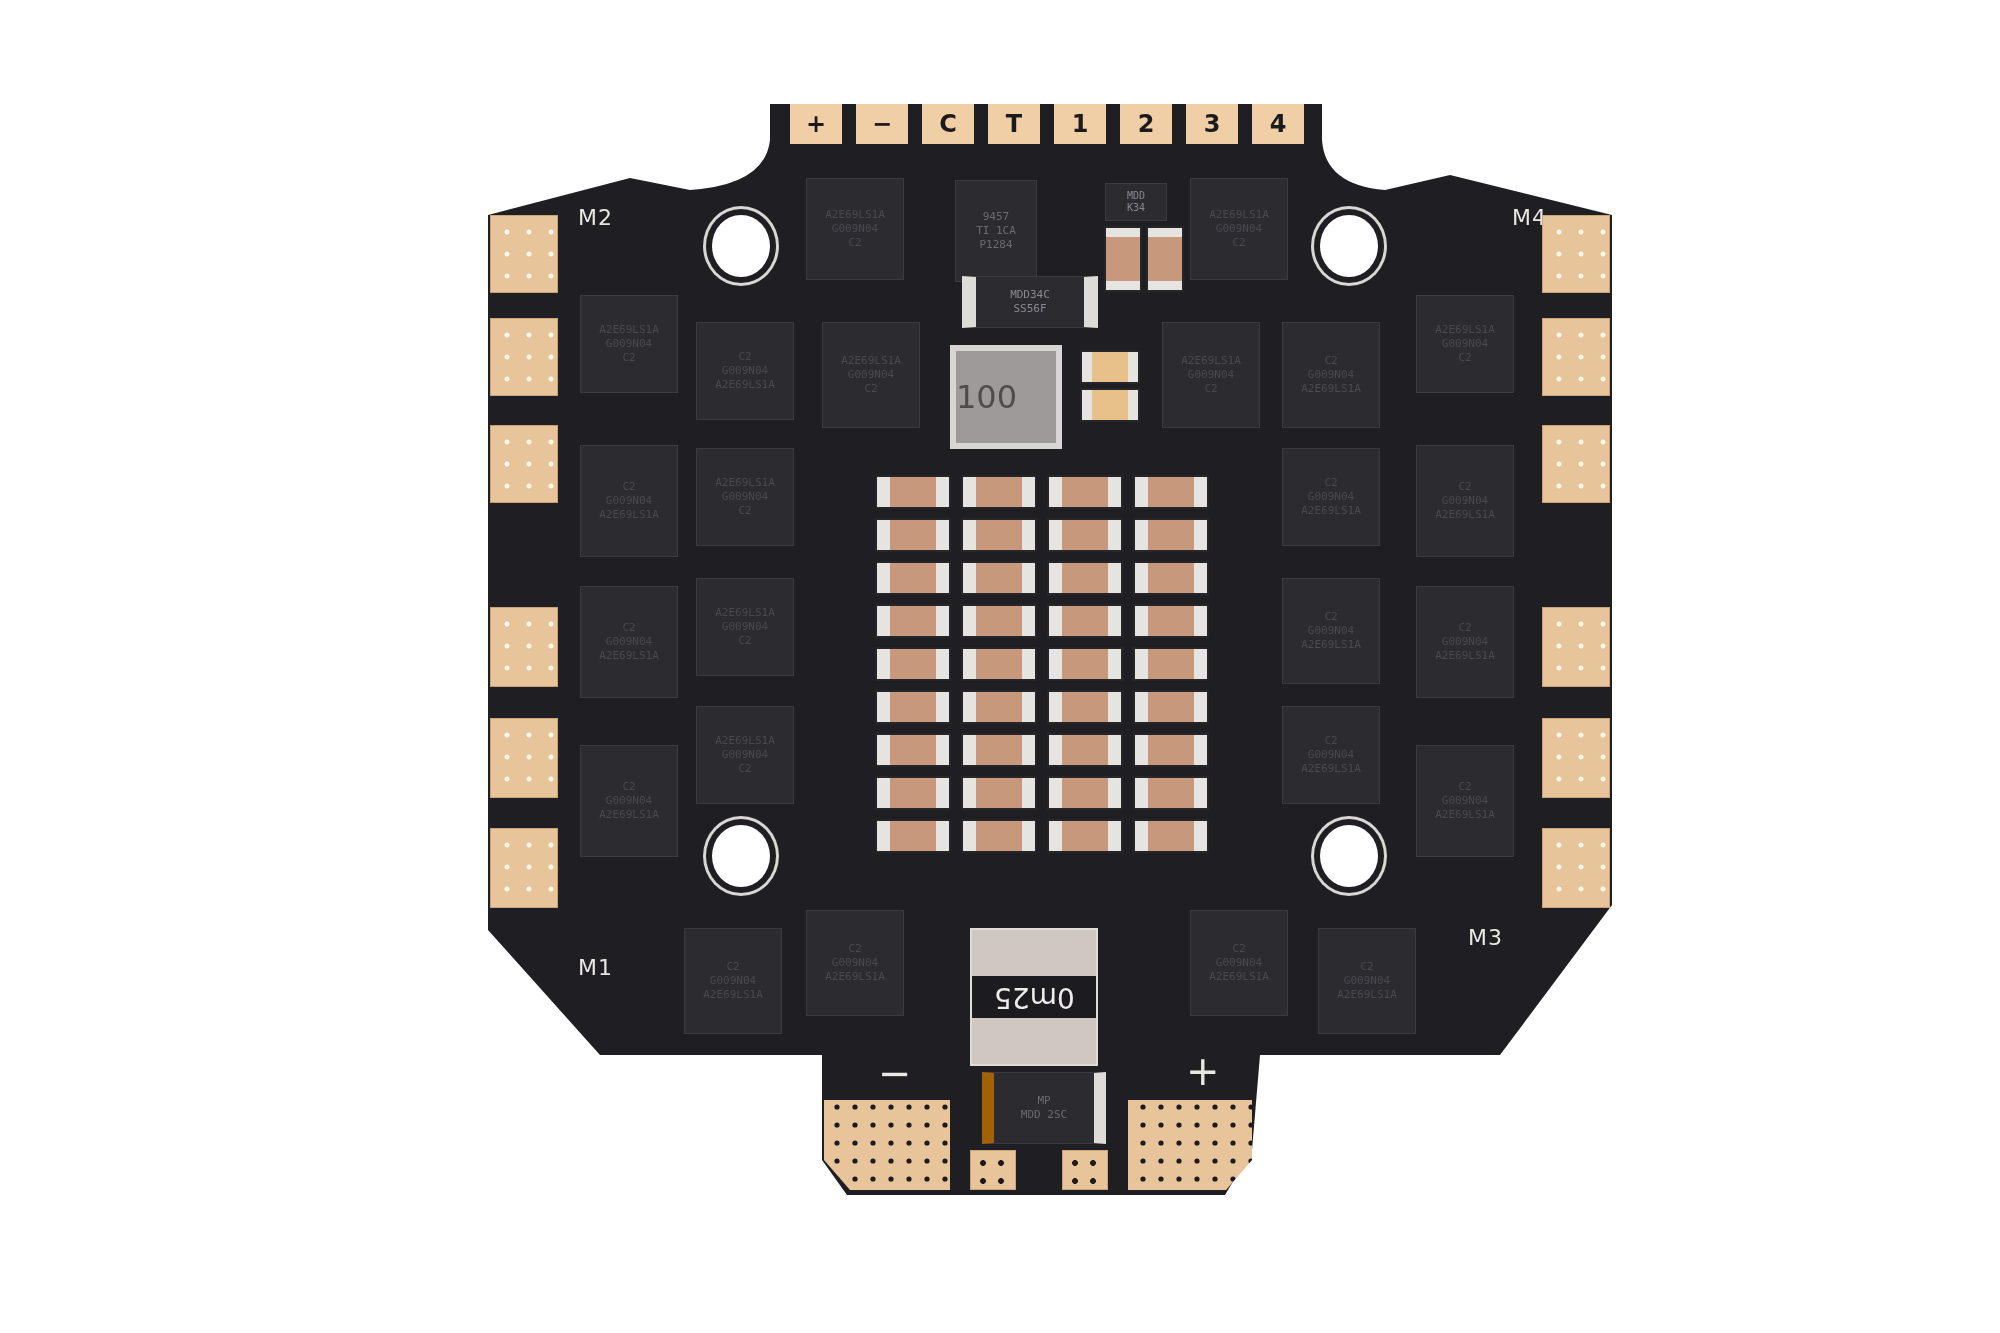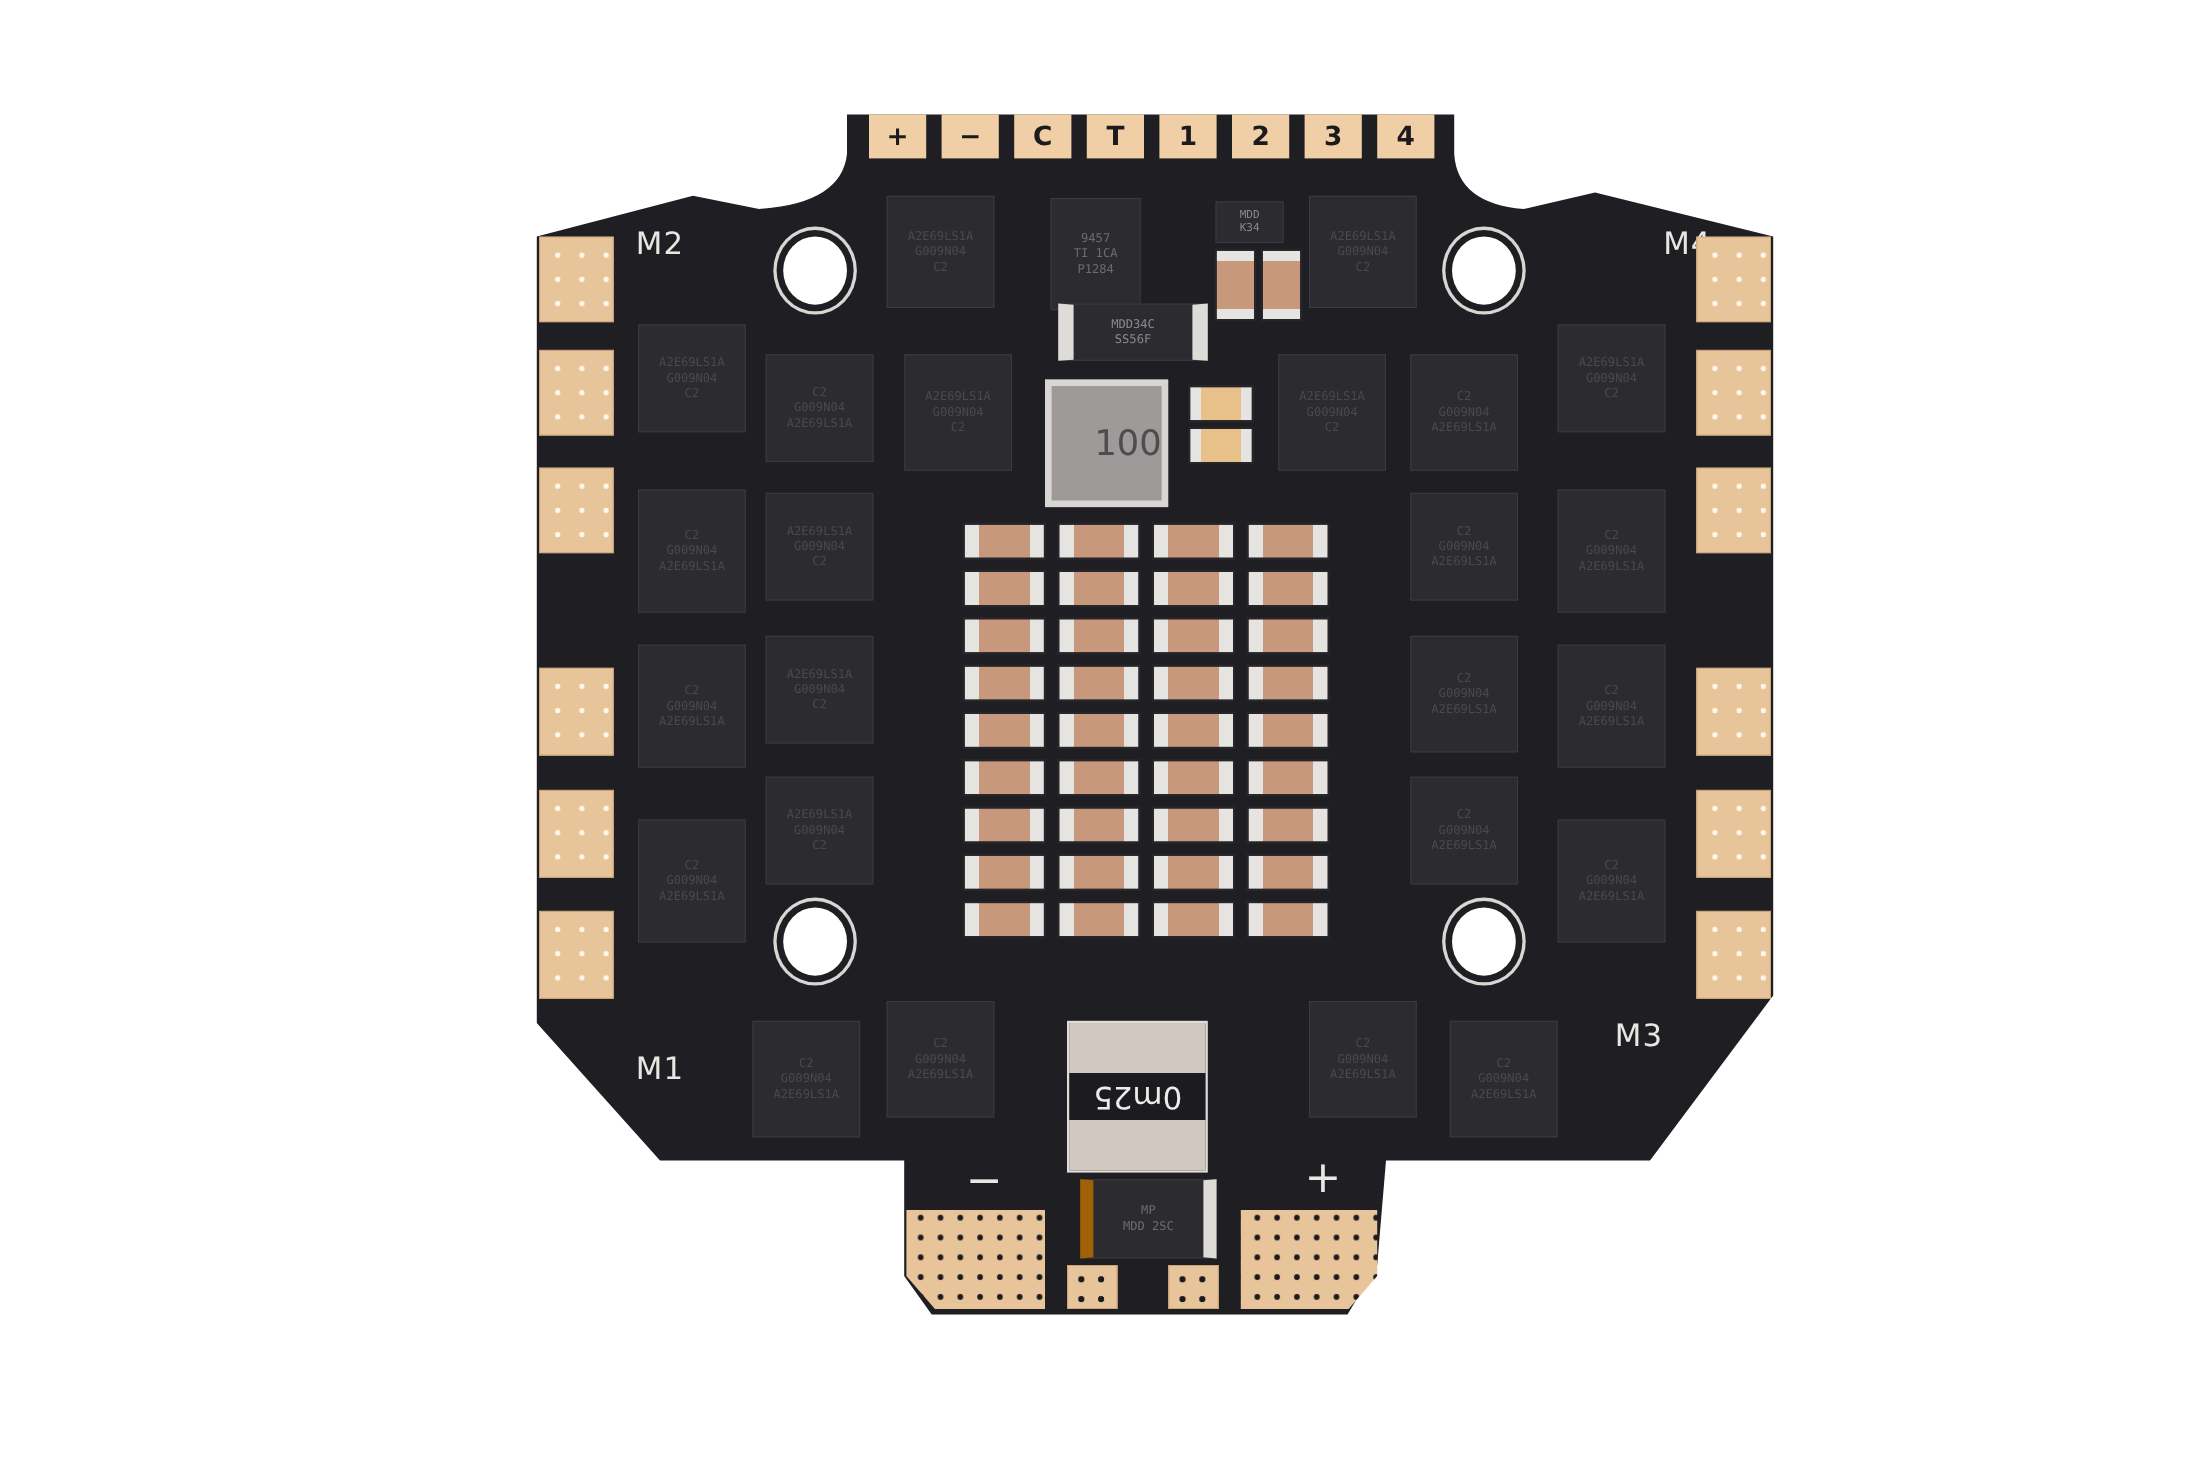--- a/index.html
+++ b/index.html
@@ -1,19 +1,19 @@
 <!DOCTYPE html>
 <html><head>
 <meta charset="utf-8">
 <style>
   html,body{margin:0;padding:0;background:#ffffff;}
   body{width:2000px;height:1333px;position:relative;overflow:hidden;font-family:"DejaVu Sans Mono",monospace;}
   #stage{position:absolute;left:0;top:0;width:2000px;height:1333px;}
   .abs{position:absolute;}
-  .silk{color:#e9e7e2;font-family:"DejaVu Sans",sans-serif;font-size:28px;letter-spacing:1px;}
+  .silk{color:#e9e7e2;font-family:"DejaVu Sans",sans-serif;font-size:22px;letter-spacing:1px;}
   .pad{background:#e8c49a;box-shadow:inset 0 0 0 1px #caa379;}
   .pad-dots{background-image:radial-gradient(circle,#fff7ea 2.2px,transparent 2.8px);background-size:22px 22px;background-position:6px 6px;}
   .pad-holes{background-image:radial-gradient(circle,#1b1a1e 2.6px,transparent 3.2px);background-size:18px 18px;background-position:4px 4px;}
   .top-pad{background:#f1cfa6;color:#1b1a1c;font-family:"DejaVu Sans",sans-serif;font-size:24px;font-weight:bold;display:flex;align-items:center;justify-content:center;}
   .mosfet{background:#2c2b30;border:1px solid #3b3a40;color:#4a4950;font-family:"DejaVu Sans Mono",monospace;font-size:11px;line-height:14px;display:flex;flex-direction:column;align-items:center;justify-content:center;overflow:hidden;}
   .mosfet span{white-space:nowrap;}
   .hole{border-radius:50%;background:#ffffff;box-shadow:0 0 0 6px #1f1e23,0 0 0 9px #d9d7d2,0 0 0 14px #1f1e23;}
   .cap{background:linear-gradient(90deg,#e6e4e0 0,#e6e4e0 18%,#c8987c 18%,#c8987c 82%,#e6e4e0 82%,#e6e4e0 100%);border:2px solid #26252a;box-sizing:border-box;}
 </style>
 </head>
@@ -192,21 +192,21 @@
   <div class="abs mosfet" style="left:1105px;top:183px;width:60px;height:36px;color:#8a8890;font-size:10px;line-height:12px">
       <span>MDD</span>
       <span>K34</span>
     </div>
 
   <div class="abs mosfet" style="left:962px;top:276px;width:108px;height:50px;border-left:14px solid #dedcd6;border-right:14px solid #dedcd6;color:#8a8890">
       <span>MDD34C</span>
       <span>SS56F</span>
     </div>
 
-  <div class="abs" style="left:950px;top:345px;width:112px;height:116px;background:#9d9a99;border:6px solid #d8d6d2;box-sizing:border-box;display:flex;align-items:center;justify-content:flex-end;color:#4e4c4e;font-size:32px;font-family:'DejaVu Sans',sans-serif">
+  <div class="abs" style="left:950px;top:345px;width:112px;height:104px;background:#9d9a99;border:6px solid #d8d6d2;box-sizing:border-box;display:flex;align-items:center;justify-content:flex-start;color:#4e4c4e;font-size:32px;font-family:'DejaVu Sans',sans-serif">
       <span>100</span>
     </div>
 
   <div class="abs cap" style="left:1104px;top:226px;width:38px;height:66px;background:linear-gradient(180deg,#e6e4e0 0,#e6e4e0 15%,#c8987c 15%,#c8987c 85%,#e6e4e0 85%)"></div>
   <div class="abs cap" style="left:1146px;top:226px;width:38px;height:66px;background:linear-gradient(180deg,#e6e4e0 0,#e6e4e0 15%,#c8987c 15%,#c8987c 85%,#e6e4e0 85%)"></div>
   <div class="abs cap" style="left:1080px;top:350px;width:60px;height:34px;background:linear-gradient(90deg,#e6e4e0 0,#e6e4e0 18%,#e8c08a 18%,#e8c08a 82%,#e6e4e0 82%)"></div>
   <div class="abs cap" style="left:1080px;top:388px;width:60px;height:34px;background:linear-gradient(90deg,#e6e4e0 0,#e6e4e0 18%,#e8c08a 18%,#e8c08a 82%,#e6e4e0 82%)"></div>
 
   <div class="abs" style="left:875px;top:475px;width:340px;height:390px;display:grid;grid-template-columns:repeat(4,76px);grid-template-rows:repeat(9,34px);column-gap:10px;row-gap:9px;">
     <div class="cap"></div>

